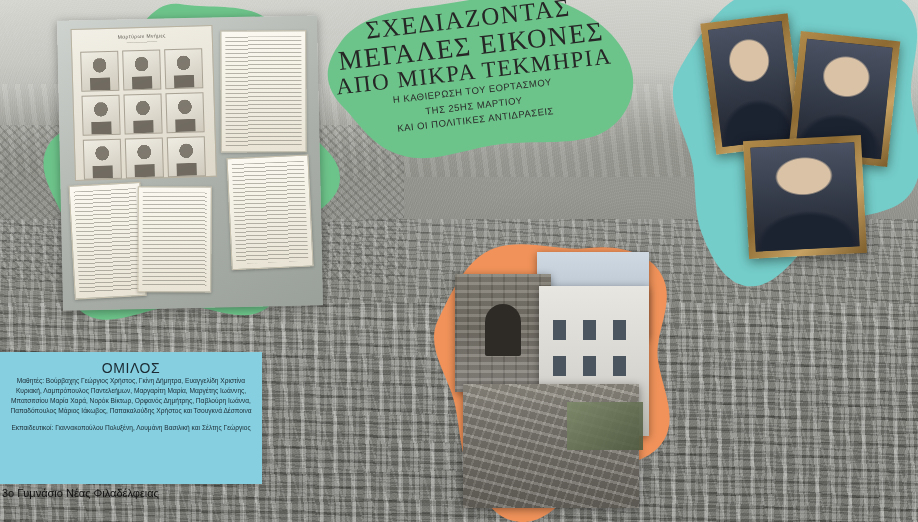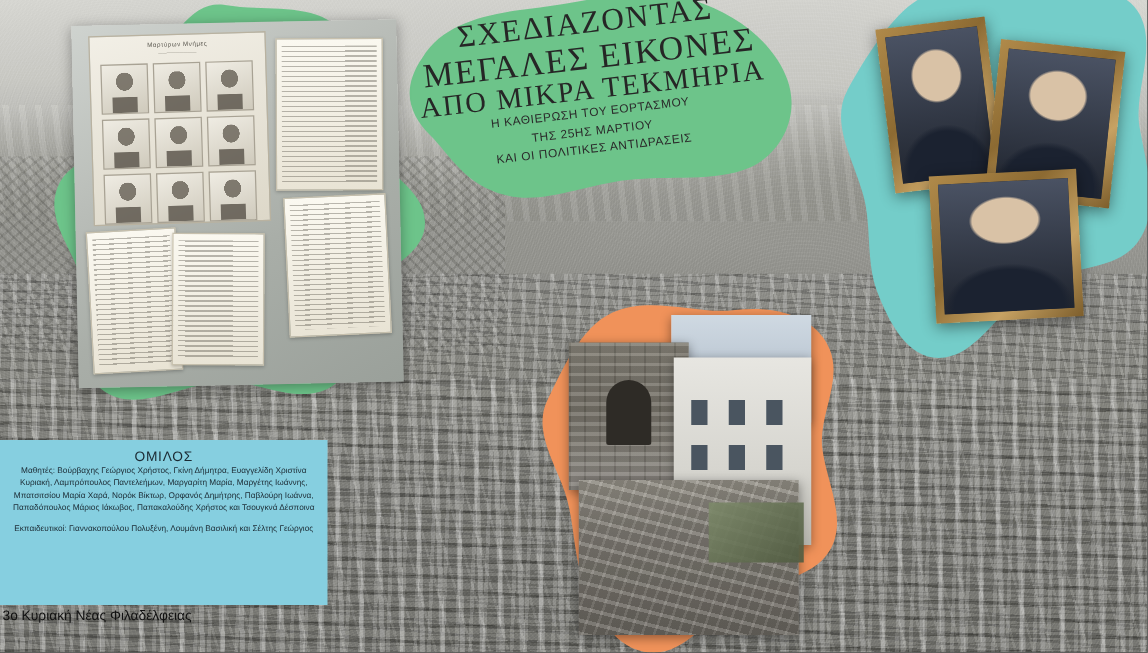--- a/index.html
+++ b/index.html
@@ -304,21 +304,21 @@
     top: 352px;
     width: 262px;
     height: 132px;
     background: #86cfe0;
     color: #1b2a33;
     padding: 6px 8px 8px 8px;
     box-sizing: border-box;
   }
   .info-club {
     text-align: center;
-    font-size: 11px;
+    font-size: 14px;
     letter-spacing: 0.6px;
     margin: 2px 0 0 0;
   }
   .info-club-name {
     text-align: center;
     font-size: 9px;
     letter-spacing: 0.8px;
     margin: 2px 0 6px 0;
     text-decoration: underline;
   }
@@ -481,15 +481,15 @@
     <div class="info-students">
       <span>Μαθητές:</span>
       <span>Βούρβαχης Γεώργιος Χρήστος, Γκίνη Δήμητρα, Ευαγγελίδη Χριστίνα Κυριακή, Λαμπρόπουλος Παντελεήμων, Μαργαρίτη Μαρία, Μαργέτης Ιωάννης, Μπατσιτσίου Μαρία Χαρά, Νορόκ Βίκτωρ, Ορφανός Δημήτρης, Παβλούρη Ιωάννα, Παπαδόπουλος Μάριος Ιάκωβος, Παπακαλούδης Χρήστος και Τσουγκνά Δέσποινα</span>
     </div>
     <div class="info-teachers">
       <span>Εκπαιδευτικοί:</span>
       <span>Γιαννακοπούλου Πολυξένη, Λουμάνη Βασιλική και Σέλτης Γεώργιος</span>
     </div>
   </div>
 
-  <div class="school">3ο Κυριακή Νέας Φιλαδέλφειας</div>
+  <div class="school">3ο Γυμνάσιο Νέας Φιλαδέλφειας</div>
 
 </div>
 
 </body></html>

